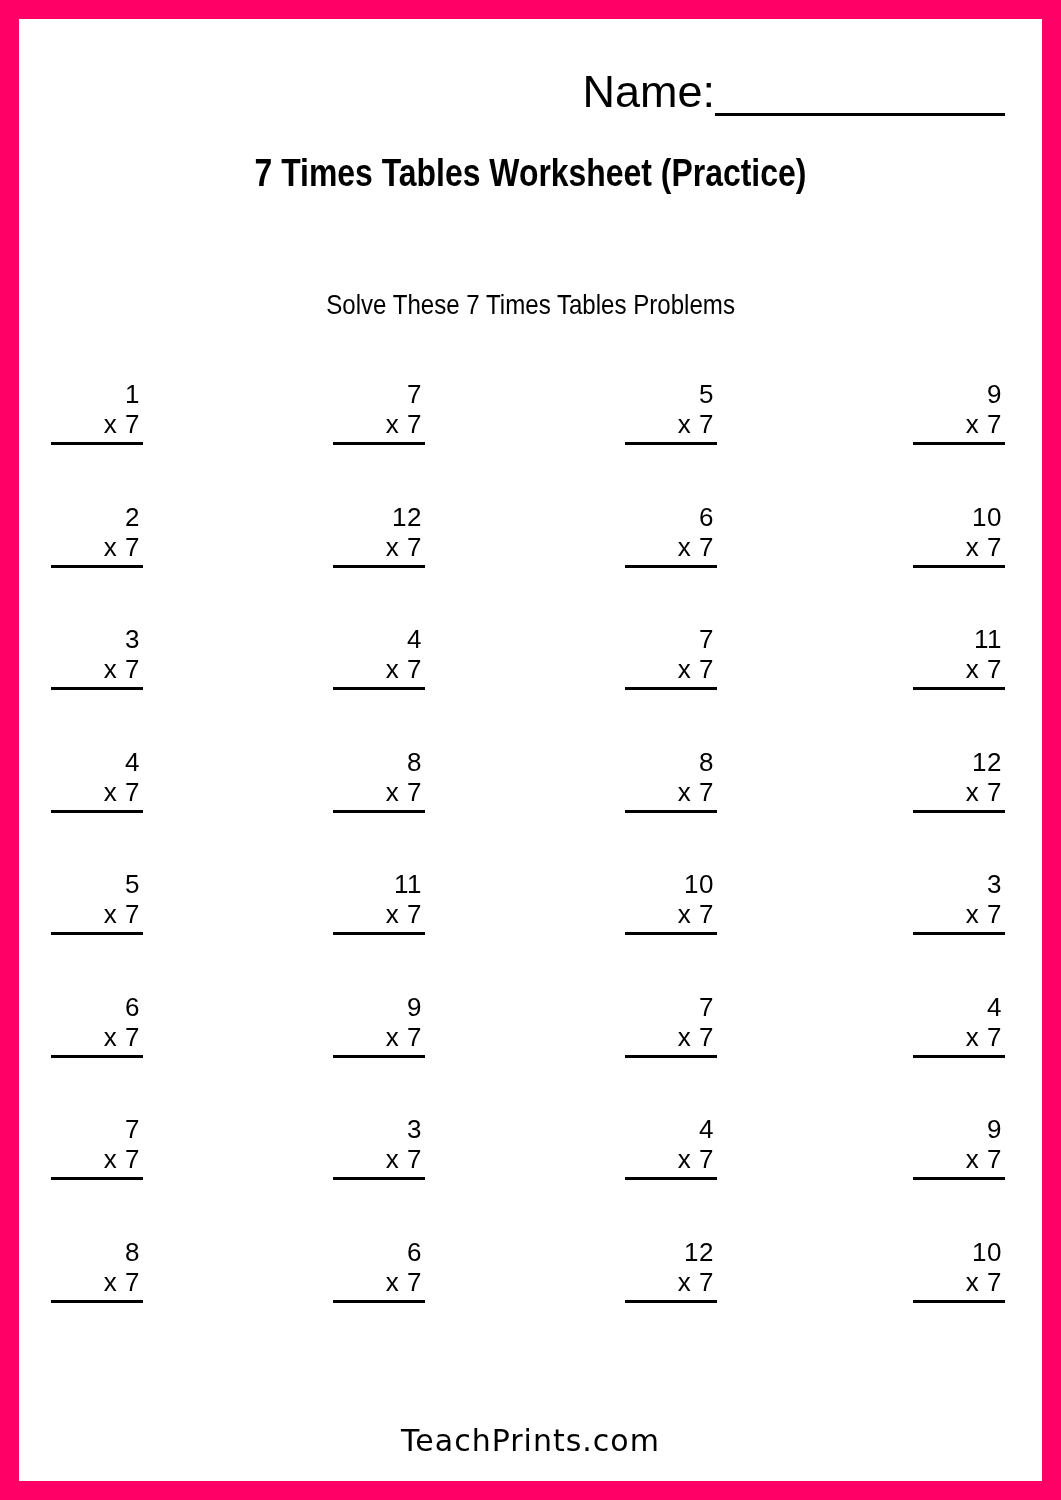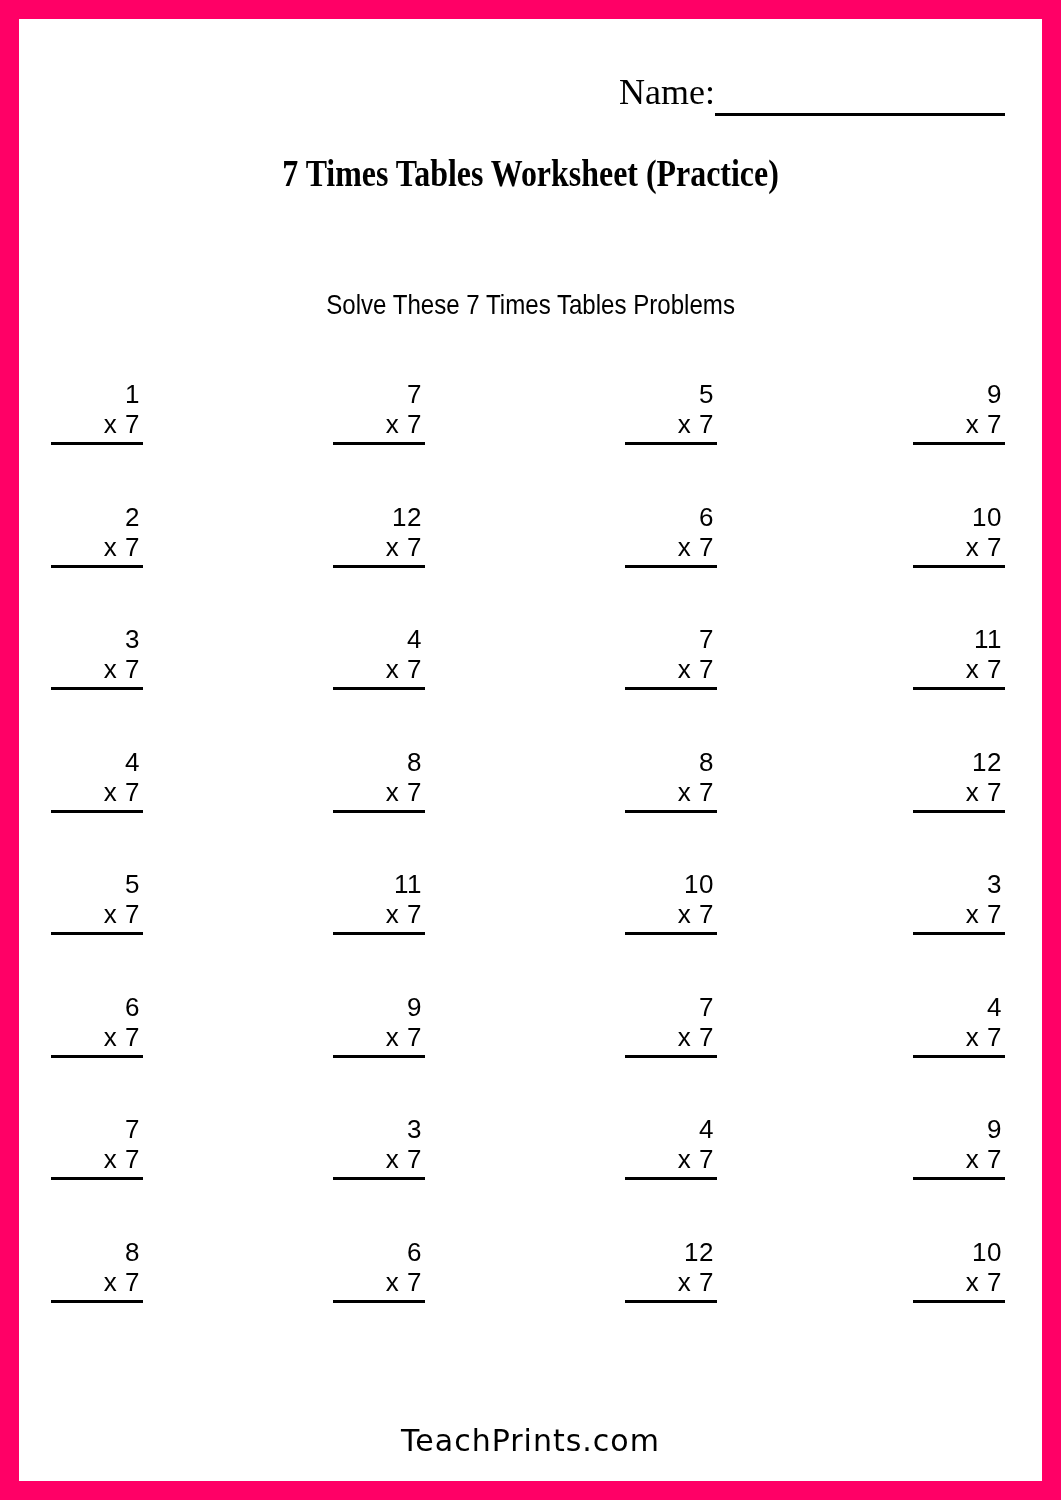--- a/index.html
+++ b/index.html
@@ -22,43 +22,41 @@
   .name-row {
     position: absolute;
     top: 72px;
     left: 0;
     width: 1005px;
     display: flex;
     justify-content: flex-end;
     align-items: flex-end;
   }
   .name-label {
-    font-size: 36px;
+    font-size: 45px;
     line-height: 40px;
     font-weight: 400;
-    font-family: Liberation Serif, serif;
   }
   .name-line {
     width: 290px;
     height: 36px;
     border-bottom: 3px solid #000;
     margin-bottom: -4px;
   }
   
   .title {
     position: absolute;
     top: 150px;
     left: 19px;
     right: 19px;
     text-align: center;
     font-size: 38px;
     font-weight: bold;
     line-height: 46px;
     white-space: nowrap;
-    font-family: Liberation Serif, serif;
   }
   .title > span {
     display: inline-block;
     transform: scaleX(0.84);
     transform-origin: center;
   }
   
   .subtitle {
     position: absolute;
     top: 288px;

